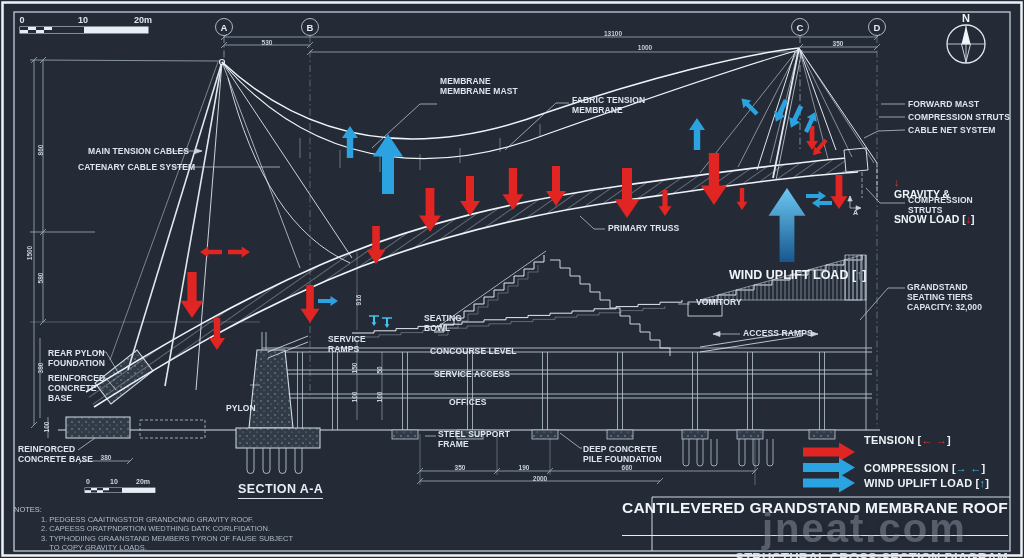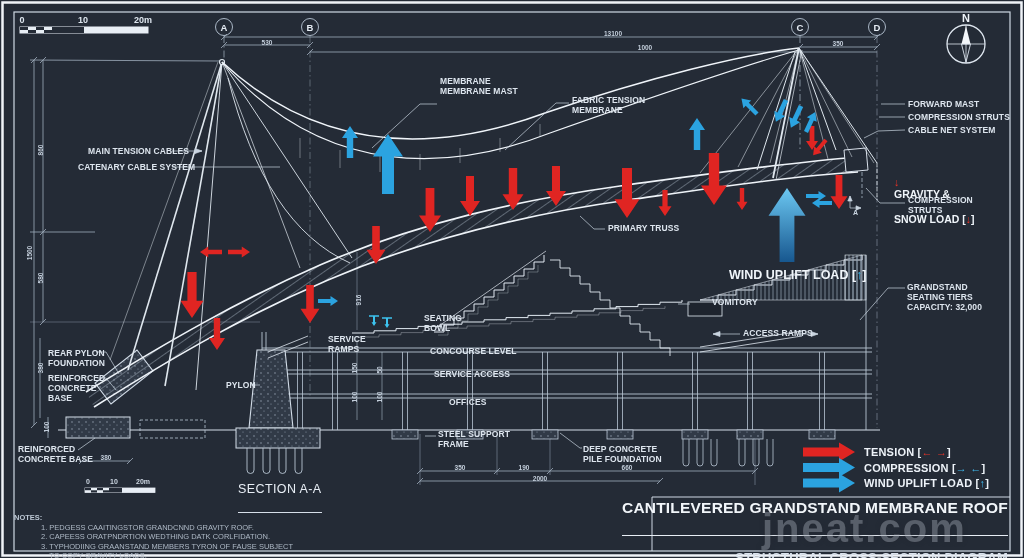--- a/index.html
+++ b/index.html
@@ -14,24 +14,24 @@
        transform:translate(-50%,-50%) rotate(-90deg);white-space:nowrap;}
   .gridlet{position:absolute;color:#e6edf5;font-size:9.5px;font-weight:bold;
        transform:translate(-50%,-50%);}
   .scale-num{position:absolute;color:#dde5ee;font-size:9px;font-weight:bold;transform:translate(-50%,0);}
   .scale-num-sm{position:absolute;color:#cdd7e2;font-size:7px;font-weight:bold;transform:translate(-50%,0);}
   .compass-n{position:absolute;color:#eef3f9;font-size:11px;font-weight:bold;transform:translate(-50%,0);}
   .load-lbl{position:absolute;color:#f0f5fa;font-weight:bold;white-space:pre-line;}
   .red-glyph{color:#e63327;}
   .blue-glyph{color:#41b9ee;}
   .legend-text{position:absolute;color:#eef3f9;font-size:11px;font-weight:bold;letter-spacing:.2px;}
-  .section-title{position:absolute;color:#e8eef5;font-size:12.5px;font-weight:normal;
-       border-bottom:1.5px solid #d7dfe9;padding-bottom:16px;letter-spacing:.4px;}
+  .section-title{position:absolute;color:#e8eef5;font-size:12.5px;font-weight:bold;
+       border-bottom:1.5px solid #d7dfe9;padding-bottom:2px;letter-spacing:.4px;}
   .notes{position:absolute;color:#aeb9c6;font-size:7.5px;line-height:1.28;}
-  .notes .note-head{font-weight:bold;color:#bcc7d4;margin-top:8px;}
+  .notes .note-head{font-weight:normal;color:#bcc7d4;}
   .note-item{white-space:pre-wrap;padding-left:27px;}
   .titleblock{position:absolute;text-align:right;color:#f2f6fa;}
   .titleblock .t1{font-size:15.5px;font-weight:bold;border-bottom:1.5px solid #e8eef5;
        padding-bottom:18px;margin-bottom:14px;letter-spacing:.2px;}
   .titleblock .t2,.titleblock .t3{font-size:13px;font-weight:bold;color:#dce4ee;letter-spacing:.2px;}
   .watermark{position:absolute;color:#8d939e;opacity:.5;font-size:40px;font-weight:bold;
        letter-spacing:2px;text-shadow:0 0 5px #20252e;}
   .detail-a{position:absolute;color:#c9d4e0;font-size:7px;font-weight:bold;}
 </style>
 </head>
@@ -394,56 +394,56 @@
 <div class="lbl" style="left:572px;top:96px">FABRIC TENSION
 MEMBRANE</div>
 <div class="lbl" style="left:88px;top:147px">MAIN TENSION CABLES</div>
 <div class="lbl" style="left:78px;top:163px">CATENARY CABLE SYSTEM</div>
 <div class="lbl" style="left:908px;top:100px">FORWARD MAST</div>
 <div class="lbl" style="left:908px;top:113px">COMPRESSION STRUTS</div>
 <div class="lbl" style="left:908px;top:126px">CABLE NET SYSTEM</div>
 <div class="lbl" style="left:908px;top:196px">COMPRESSION
 STRUTS</div>
 <div class="lbl" style="left:608px;top:224px">PRIMARY TRUSS</div>
-<div class="lbl" style="left:712px;top:298px">VOMITORY</div>
+<div class="lbl" style="left:696px;top:298px">VOMITORY</div>
 <div class="lbl" style="left:743px;top:329px">ACCESS RAMPS</div>
 <div class="lbl" style="left:907px;top:283px">GRANDSTAND
 SEATING TIERS
 CAPACITY: 32,000</div>
 <div class="lbl" style="left:424px;top:314px">SEATING
 BOWL</div>
 <div class="lbl" style="left:328px;top:335px">SERVICE
 RAMPS</div>
 <div class="lbl" style="left:430px;top:347px">CONCOURSE LEVEL</div>
 <div class="lbl" style="left:434px;top:370px">SERVICE ACCESS</div>
 <div class="lbl" style="left:449px;top:398px">OFFICES</div>
 <div class="lbl" style="left:438px;top:430px">STEEL SUPPORT
 FRAME</div>
 <div class="lbl" style="left:583px;top:445px">DEEP CONCRETE
 PILE FOUNDATION</div>
 <div class="lbl" style="left:48px;top:349px">REAR PYLON
 FOUNDATION</div>
 <div class="lbl" style="left:48px;top:374px">REINFORCED
 CONCRETE
 BASE</div>
-<div class="lbl" style="left:226px;top:381px">PYLON</div>
+<div class="lbl" style="left:226px;top:404px">PYLON</div>
 <div class="lbl" style="left:18px;top:445px">REINFORCED
 CONCRETE BASE</div>
 <div class="detail-a" style="left:853px;top:209px">A</div>
 
 <div class="load-lbl" style="left:894px;top:163px;font-size:10.5px;line-height:1.2">
   <span class="red-glyph">↓</span>
   <span>GRAVITY &amp;</span><br>
   <span>SNOW LOAD [</span><span class="red-glyph">↓</span><span>]</span>
 </div>
 <div class="load-lbl" style="left:729px;top:254px;font-size:12.5px">
   <span>WIND UPLIFT LOAD [</span><span class="blue-glyph">↑</span><span>]</span>
 </div>
 
-<div class="legend-text" style="left:864px;top:446px">
+<div class="legend-text" style="left:864px;top:434px">
   <span>TENSION [</span><span class="red-glyph">←  →</span><span>]</span>
 </div>
 <div class="legend-text" style="left:864px;top:461.5px">
   <span>COMPRESSION [</span><span class="blue-glyph">→  ←</span><span>]</span>
 </div>
 <div class="legend-text" style="left:864px;top:477px">
   <span>WIND UPLIFT LOAD [</span><span class="blue-glyph">↑</span><span>]</span>
 </div>
 
 <div class="section-title" style="left:238px;top:482px">SECTION A-A</div>

